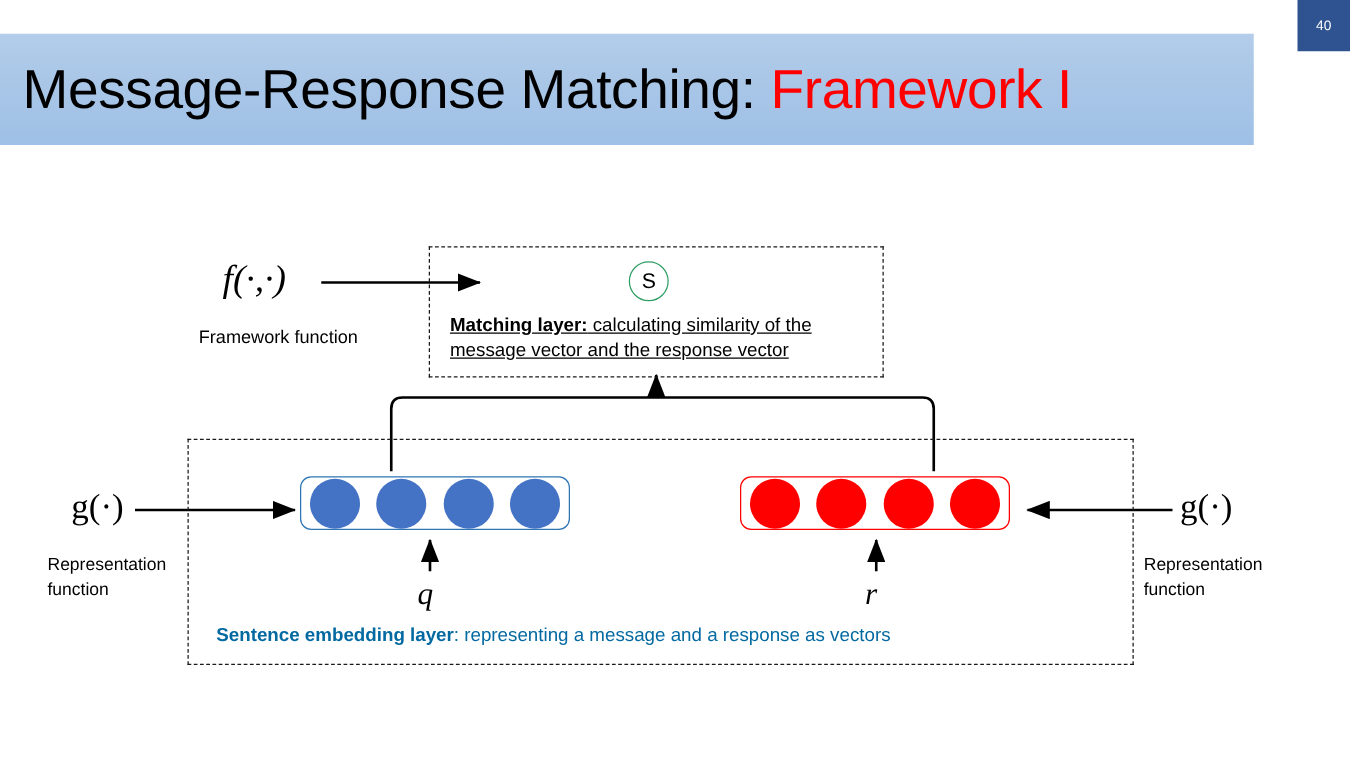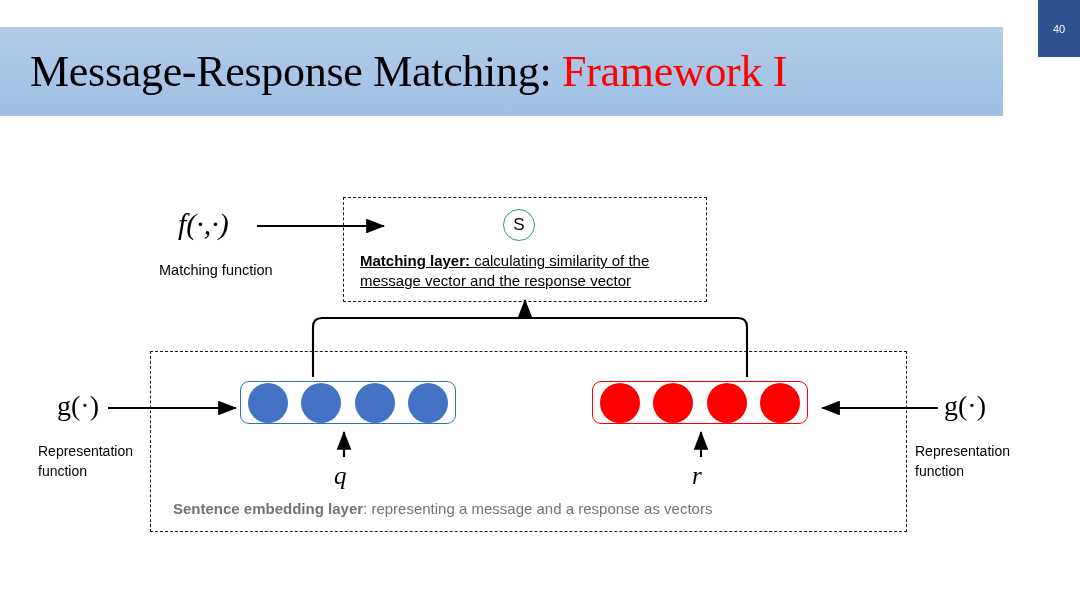--- a/index.html
+++ b/index.html
@@ -14,21 +14,21 @@
     overflow: hidden;
     font-family: "Liberation Sans", sans-serif;
   }
 
   
   #page-badge {
     position: absolute;
     left: 1038px;
     top: 0px;
     width: 42px;
-    height: 57px;
+    height: 41px;
     background: #2e5390;
     color: #ffffff;
     font-size: 11px;
     display: flex;
     align-items: center;
     justify-content: center;
     font-family: "Liberation Sans", sans-serif;
   }
 
   
@@ -36,26 +36,26 @@
     position: absolute;
     left: 0px;
     top: 27px;
     width: 1003px;
     height: 89px;
     background: linear-gradient(to bottom, #b3cdea 0%, #a9c6e7 45%, #9ec0e6 100%);
     display: flex;
     align-items: center;
   }
   #title-text {
-    padding-left: 30px;
+    padding-left: 18px;
     font-size: 44px;
     color: #000000;
     letter-spacing: -0.3px;
     white-space: nowrap;
-    font-family: Liberation Serif, serif;
+    font-family: Liberation Sans, sans-serif;
   }
   #title-text .accent { color: #ff0000; }
 
   
   #diagram {
     position: absolute;
     left: 0;
     top: 0;
     width: 1080px;
     height: 607px;
@@ -160,21 +160,21 @@
     left: 360px; top: 251px;
     width: 334px;
     font-size: 15px;
     line-height: 19.5px;
     color: #000000;
     text-decoration: underline;
   }
   #embedding-layer-text {
     left: 173px; top: 500px;
     font-size: 15px;
-    color: #737373;
+    color: #0369a1;
   }
   .bold { font-weight: bold; }
 
   
   #similarity-node {
     position: absolute;
     left: 503px; top: 209px;
     width: 30px; height: 30px;
     border: 1.8px solid #2e9e63;
     border-radius: 50%;
@@ -237,21 +237,21 @@
   <div id="response-vector" class="vector-box">
     <span class="node red"></span>
     <span class="node red"></span>
     <span class="node red"></span>
     <span class="node red"></span>
   </div>
 
   <div id="embedding-layer-text" class="lbl"><span class="bold">Sentence embedding layer</span><span>: representing a message and a response as vectors</span></div>
 
   <div id="f-symbol" class="lbl">f(·,·)</div>
-  <div id="matching-function-label" class="lbl">Matching function</div>
+  <div id="matching-function-label" class="lbl">Framework function</div>
 
   <div id="g-left-symbol" class="lbl">g(·)</div>
   <div id="g-left-caption" class="lbl">Representation
 function</div>
 
   <div id="g-right-symbol" class="lbl">g(·)</div>
   <div id="g-right-caption" class="lbl">Representation
 function</div>
 
   <div id="q-symbol" class="lbl math">q</div>

